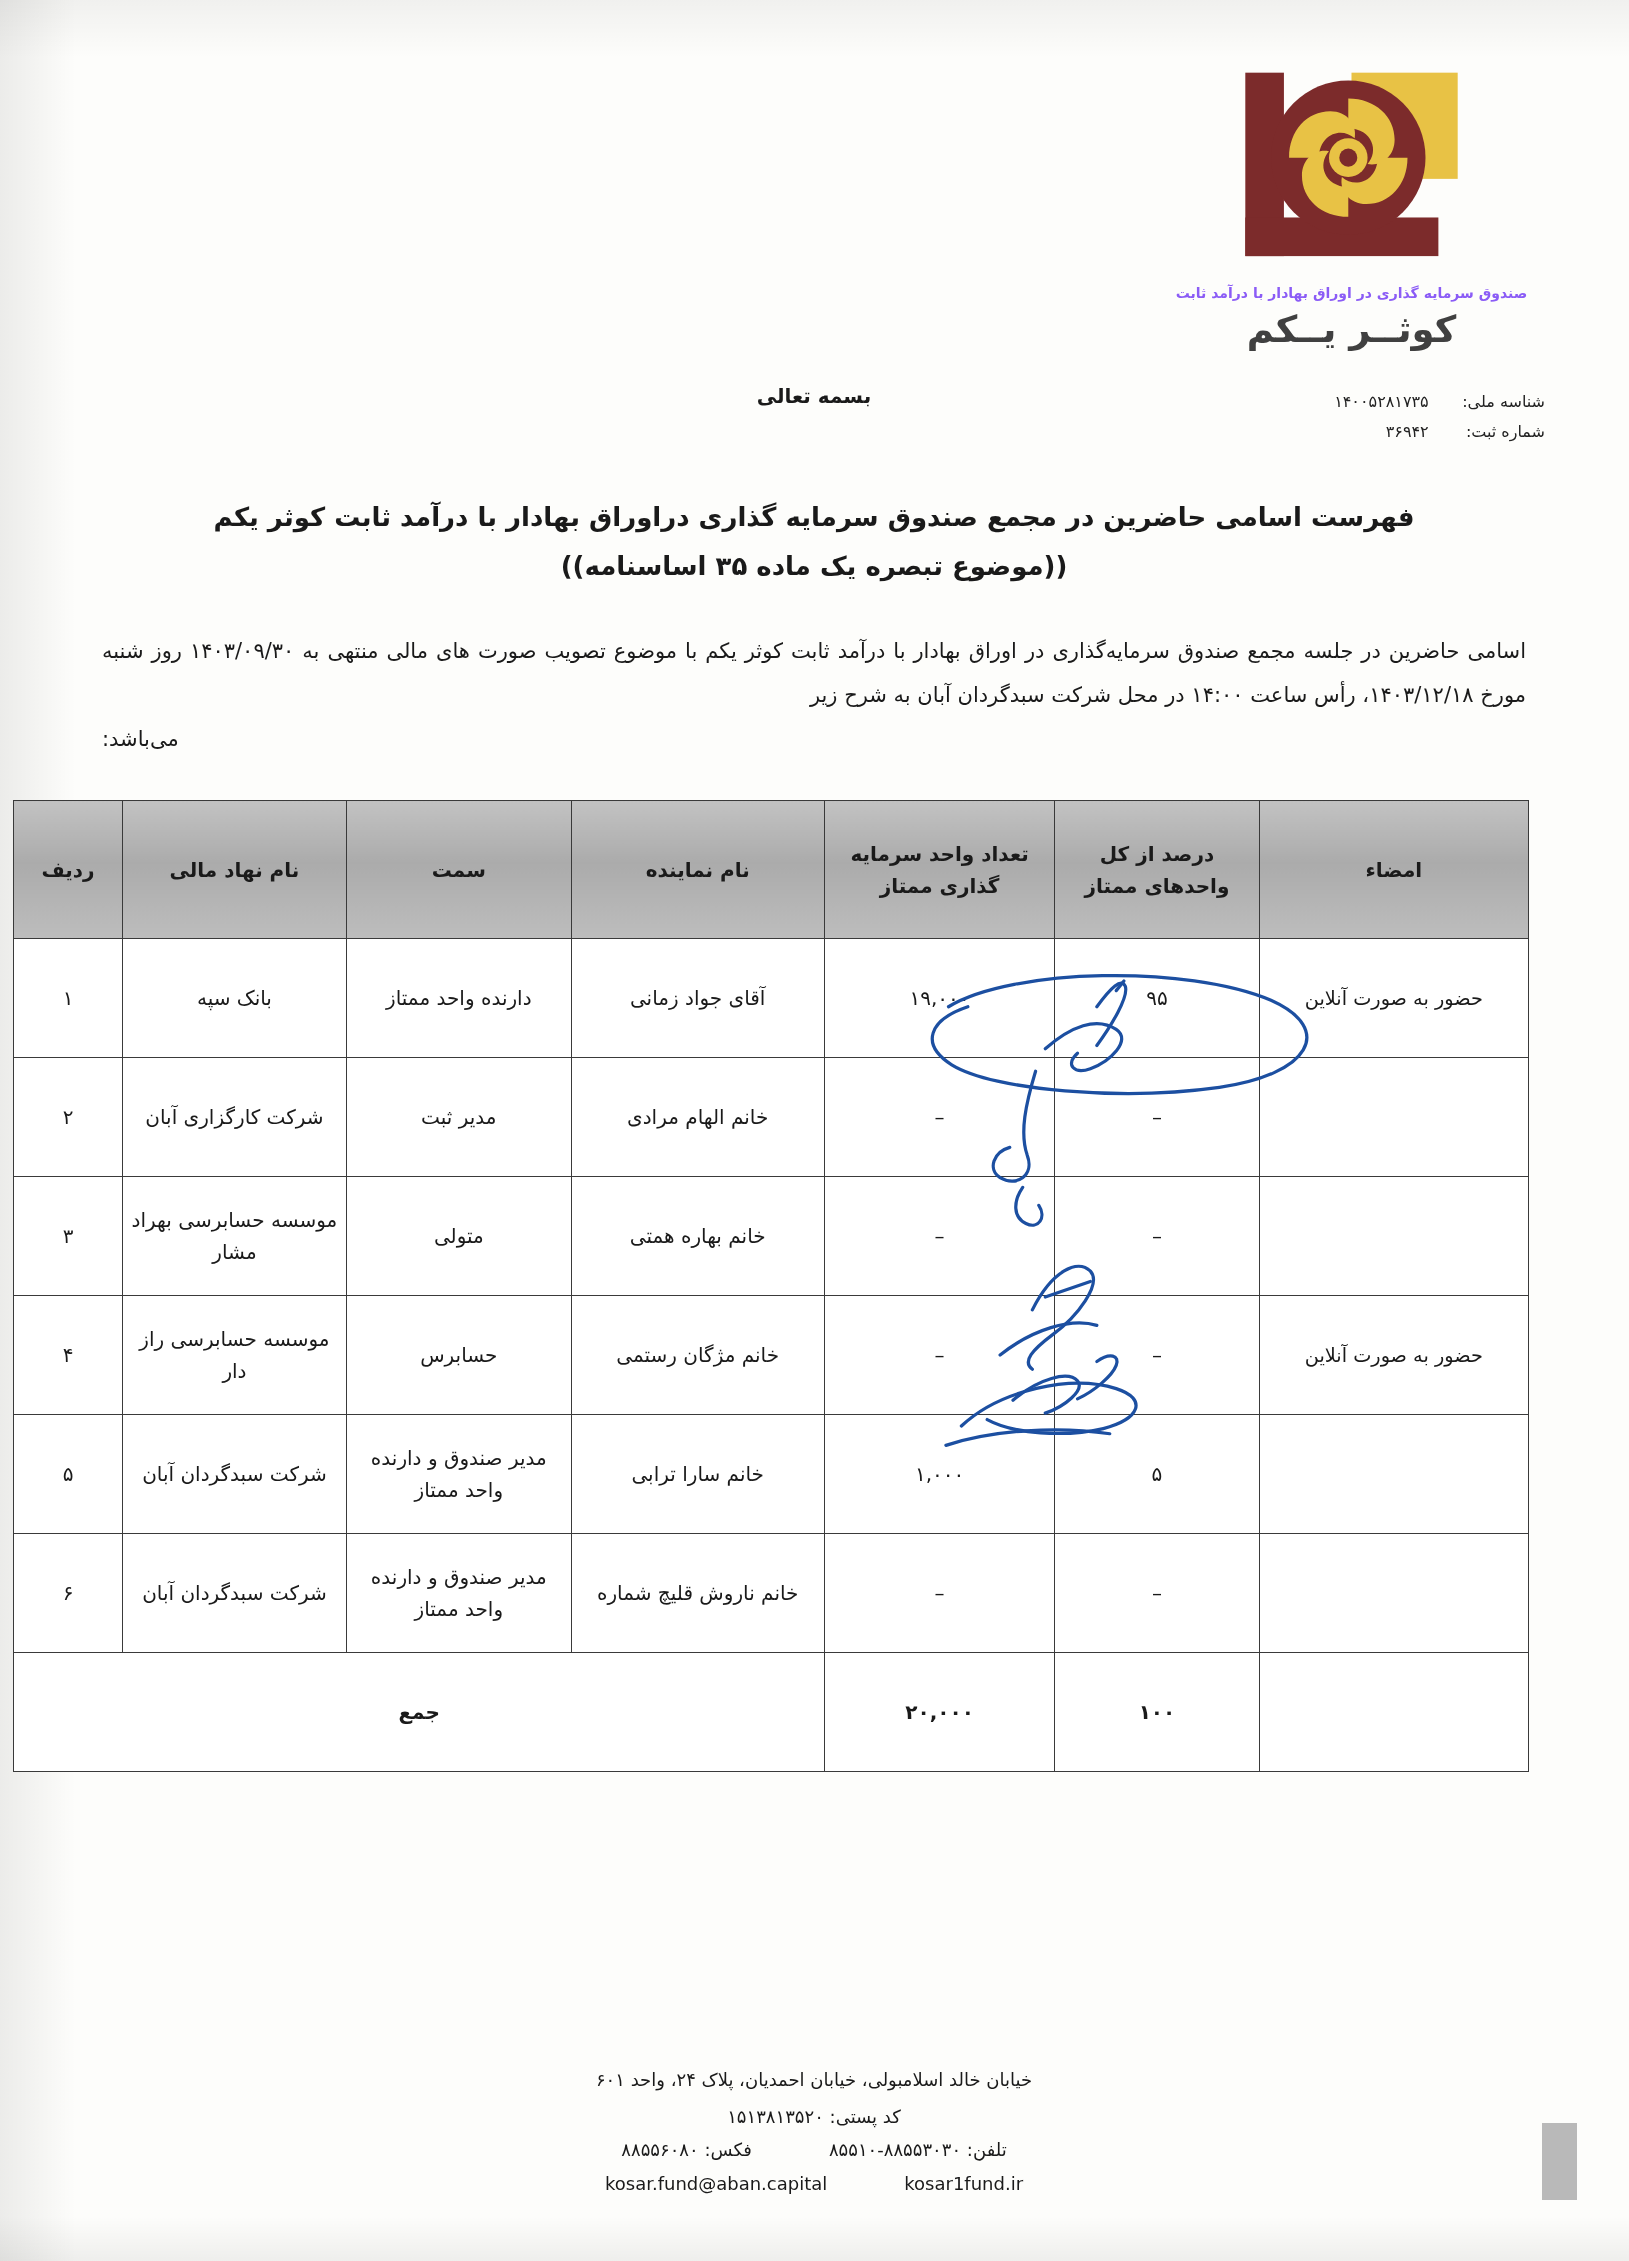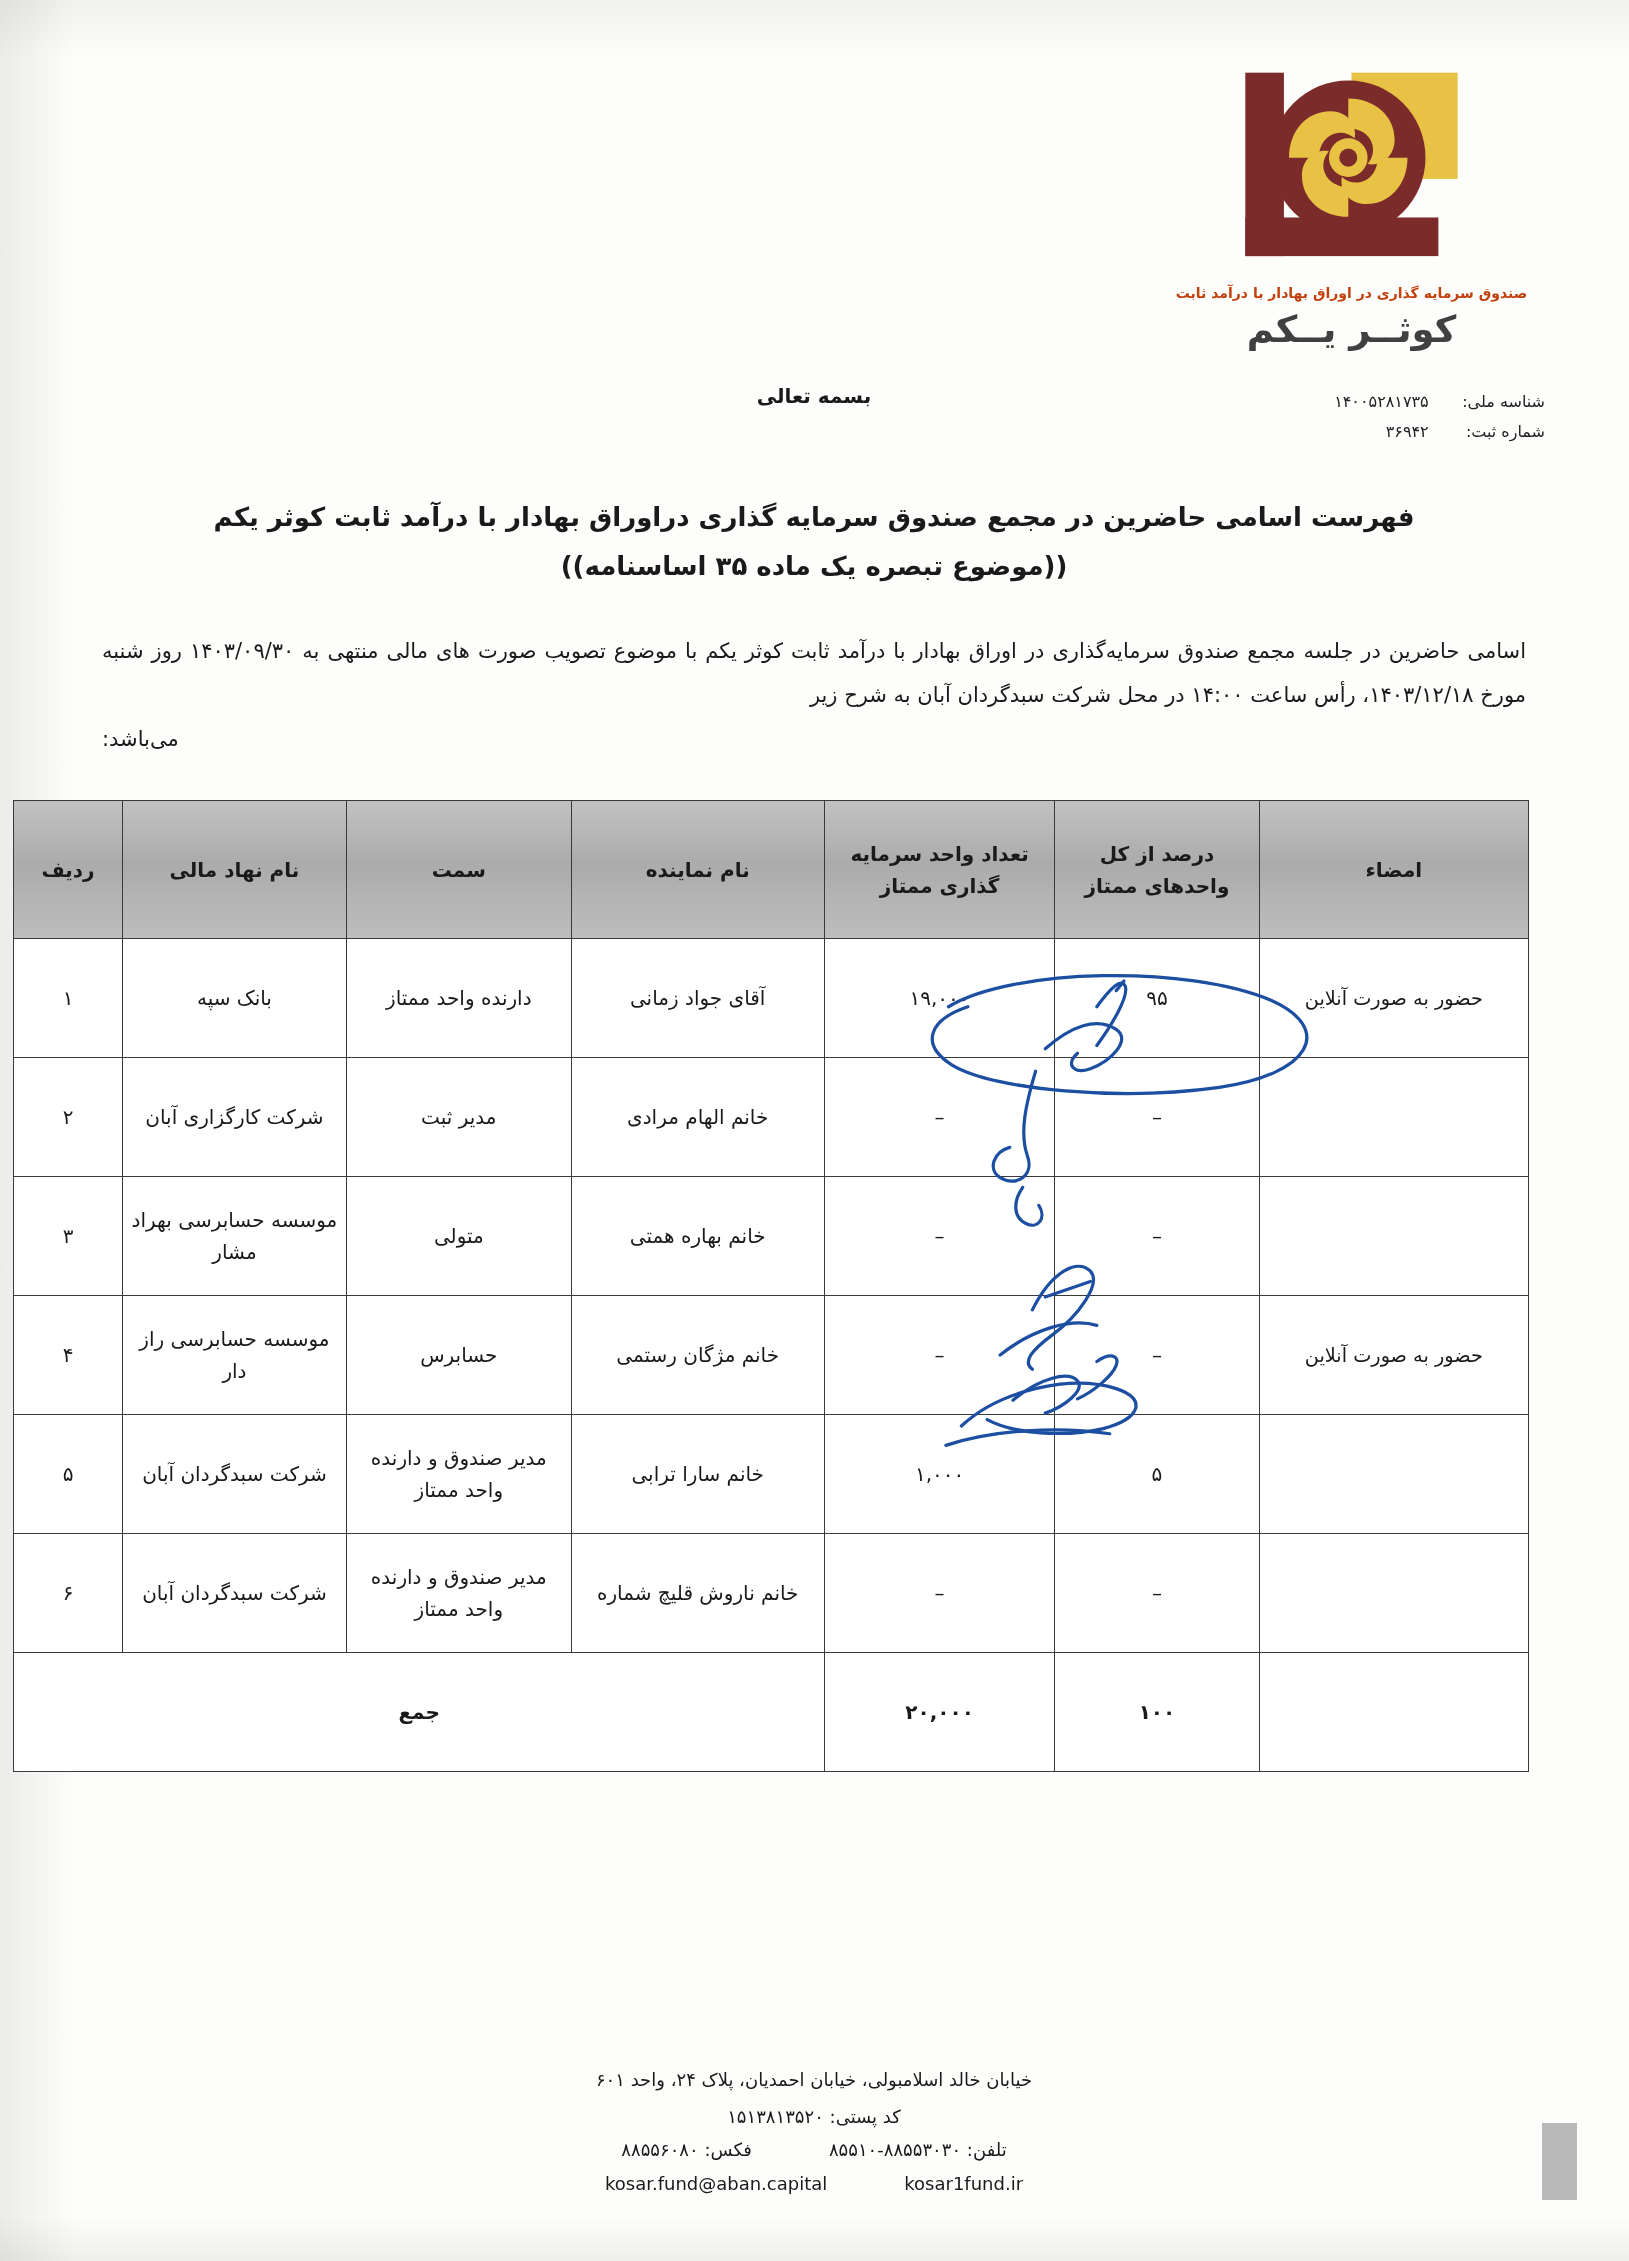--- a/index.html
+++ b/index.html
@@ -49,21 +49,21 @@
     text-align: center;
   }
   .logo-mark {
     position: relative;
     width: 251px;
     height: 219px;
     margin: 0 auto;
   }
   .logo-text-line {
     font-size: 14px;
-    color: #c2410c;
+    color: #8b5cf6;
     font-weight: bold;
     letter-spacing: 0px;
     margin-top: 5.2px;
     direction: rtl;
   }
   .logo-brand {
     font-size: 37px;
     color: #404040;
     font-weight: bold;
     letter-spacing: 3.9px;

